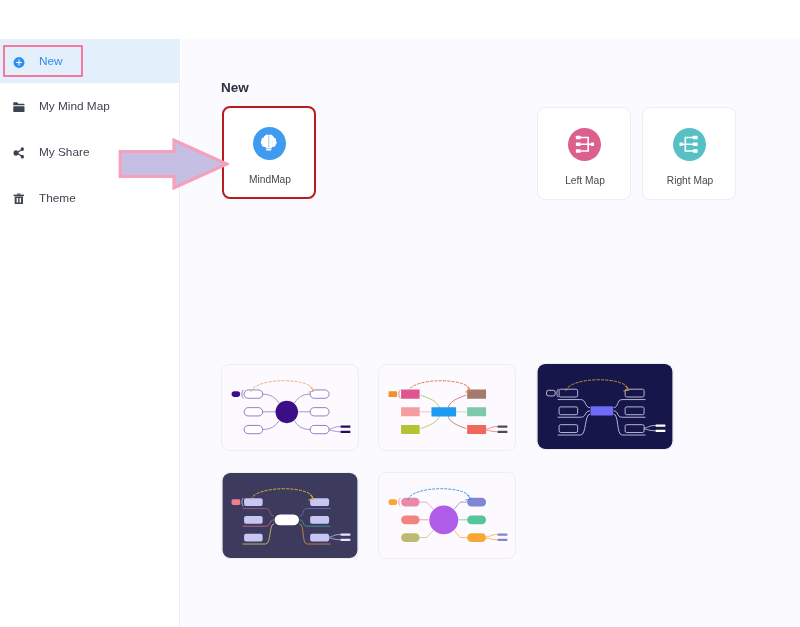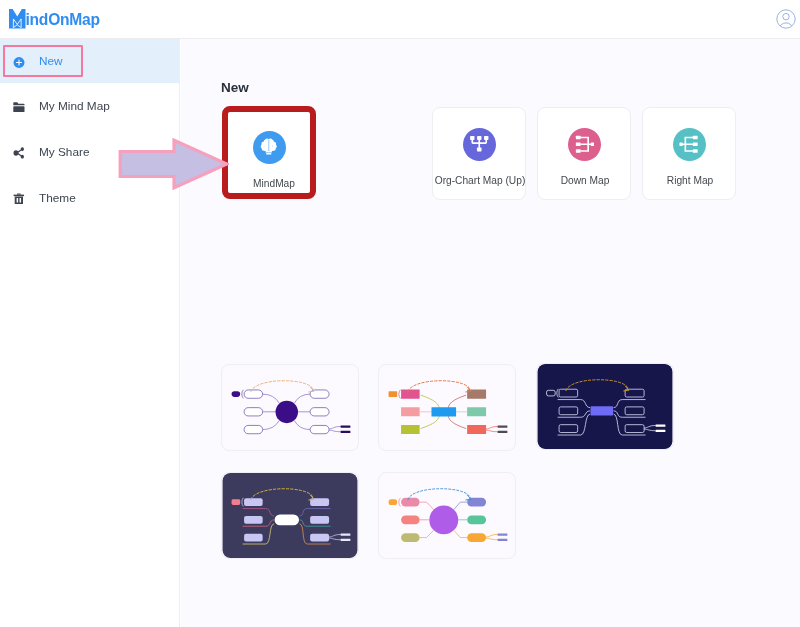--- a/index.html
+++ b/index.html
@@ -31,57 +31,37 @@
   .anno-arrow { position:absolute; left:118px; top:138px; width:111px; height:52px; }
 
   
   .main { position:absolute; left:181px; top:39px; width:619px; height:588px; background:#fafaff; }
   .sect-title { position:absolute; font-weight:bold; color:#2b313c; }
   #t-new { left:40px; top:41px; font-size:13.5px; }
   #t-theme { left:40px; top:298px; font-size:13.2px; letter-spacing:0.1px; }
 
   .card { position:absolute; width:94px; height:93px; background:#fff; border:1px solid #ededf2;
           border-radius:8px; cursor:pointer; }
-  .card.sel { border:6px solid #b91c1c; }
+  .card.sel { border:2px solid #b91c1c; }
   .card.sel .ic { top:19px; }
   .card.sel .lbl { top:65px; left:-11px; }
   .card .ic { position:absolute; left:50%; margin-left:-16.5px; top:20px; width:33px; height:33px;
               border-radius:50%; display:flex; align-items:center; justify-content:center; }
   .card .lbl { position:absolute; left:-10px; top:66px; width:114px; text-align:center;
                font-size:10.2px; color:#44494f; line-height:14.5px; white-space:pre-line; }
 
   .theme { position:absolute; width:138px; height:87px; border-radius:8px; overflow:hidden;
            border:1px solid #f0eef5; cursor:pointer; }
   .theme svg { display:block; width:100%; height:100%; }
 </style>
 </head>
 <body>
 
 <div id="app">
 
-  <div class="header">
-    <div class="logo">
-      <svg class="logo-mark" viewBox="0 0 20 22" preserveAspectRatio="none">
-        <path d="M0 0 H4.4 L10 8.6 L15.6 0 H20 V22 H0 Z" fill="#2f8cf0"></path>
-        <path d="M5.3 21.0 V11.2 L10 17.4 L14.7 11.2 V21.0" fill="none" stroke="#ffffff" stroke-width="1.0" stroke-linejoin="miter"></path>
-        <path d="M5.3 21.0 L10 17.8 L14.7 21.0" fill="none" stroke="#ffffff" stroke-width="1.0" stroke-linejoin="miter"></path>
-      </svg>
-      <span class="logo-text">indOnMap</span>
-    </div>
-    <div class="avatar-btn">
-      <svg viewBox="0 0 22 22">
-        <circle cx="11" cy="11" r="10.1" fill="none" stroke="#8aa6e0" stroke-width="0.95"></circle>
-        <circle cx="11" cy="8.4" r="3.55" fill="none" stroke="#8aa6e0" stroke-width="0.95"></circle>
-        <clipPath id="avClip">
-            <circle cx="11" cy="11" r="9.6"></circle>
-          </clipPath>
-        <ellipse cx="11" cy="21.3" rx="7.1" ry="6.0" fill="none" stroke="#8aa6e0" stroke-width="0.95" clip-path="url(#avClip)"></ellipse>
-      </svg>
-    </div>
-  </div>
 
   <div class="sidebar">
 
     <div class="nav-item nav-active" style="top:0px">
       <span class="nav-icon">
         <svg viewBox="0 0 18 18" width="17" height="17">
           <circle cx="9" cy="9" r="8.2" fill="#2f8cf0"></circle>
           <path d="M9 4.6 V13.4 M4.6 9 H13.4" stroke="#ffffff" stroke-width="1.6" stroke-linecap="butt"></path>
         </svg>
       </span>
@@ -146,44 +126,32 @@
           </g>
           <rect x="11.42" y="4.2" width="1.16" height="10.9" fill="#a7d1f8"></rect>
           <rect x="8.9" y="15.2" width="6.2" height="1.35" rx="0.3" fill="#ffffff"></rect>
           <rect x="9.5" y="17.2" width="5.0" height="1.35" rx="0.3" fill="#ffffff"></rect>
         </svg>
       </div>
       <div class="lbl">MindMap</div>
     </div>
 
 
-    <div class="card" style="left:251px; top:68px">
-      <div class="ic" style="background:#6667db">
-        <svg viewBox="2.6 2.6 18.8 18.8" width="20.5" height="20.5">
-          <path d="M12 15.5 V11 M5.6 11 H18.4 M5.6 11 V8 M18.4 11 V8 M12 11 V8" stroke="#ffffff" stroke-width="1.5" fill="none"></path>
-          <rect x="9.9" y="15.0" width="4.2" height="3.6" rx="0.6" fill="#ffffff"></rect>
-          <rect x="3.6" y="4.4" width="4.0" height="3.6" rx="0.6" fill="#ffffff"></rect>
-          <rect x="10.0" y="4.4" width="4.0" height="3.6" rx="0.6" fill="#ffffff"></rect>
-          <rect x="16.4" y="4.4" width="4.0" height="3.6" rx="0.6" fill="#ffffff"></rect>
-        </svg>
-      </div>
-      <div class="lbl">Org-Chart Map (Up)</div>
-    </div>
 
     <div class="card" style="left:356px; top:68px">
       <div class="ic" style="background:#dd5f8e">
         <svg viewBox="2.6 2.6 18.8 18.8" width="20.5" height="20.5">
           <path d="M15.6 12 H19 M13.2 5.8 H15.6 V18.2 H13.2 M13.2 12 H15.6 M8.6 5.8 H13.2 M8.6 12 H13.2 M8.6 18.2 H13.2" stroke="#ffffff" stroke-width="1.5" fill="none"></path>
           <rect x="4.3" y="4.1" width="4.4" height="3.4" rx="0.5" fill="#ffffff"></rect>
           <rect x="4.3" y="10.3" width="4.4" height="3.4" rx="0.5" fill="#ffffff"></rect>
           <rect x="4.3" y="16.5" width="4.4" height="3.4" rx="0.5" fill="#ffffff"></rect>
           <rect x="18.0" y="10.3" width="3.0" height="3.4" rx="0.5" fill="#ffffff"></rect>
         </svg>
       </div>
-      <div class="lbl">Down Map</div>
+      <div class="lbl">Left Map</div>
     </div>
 
     <div class="card" style="left:461px; top:68px">
       <div class="ic" style="background:#56c0c5">
         <svg viewBox="2.6 2.6 18.8 18.8" width="20.5" height="20.5">
           <path d="M8.4 12 H5 M10.8 5.8 H8.4 V18.2 H10.8 M10.8 12 H8.4 M15.4 5.8 H10.8 M15.4 12 H10.8 M15.4 18.2 H10.8" stroke="#ffffff" stroke-width="1.5" fill="none"></path>
           <rect x="15.3" y="4.1" width="4.4" height="3.4" rx="0.5" fill="#ffffff"></rect>
           <rect x="15.3" y="10.3" width="4.4" height="3.4" rx="0.5" fill="#ffffff"></rect>
           <rect x="15.3" y="16.5" width="4.4" height="3.4" rx="0.5" fill="#ffffff"></rect>
           <rect x="3.0" y="10.3" width="3.0" height="3.4" rx="0.5" fill="#ffffff"></rect>

